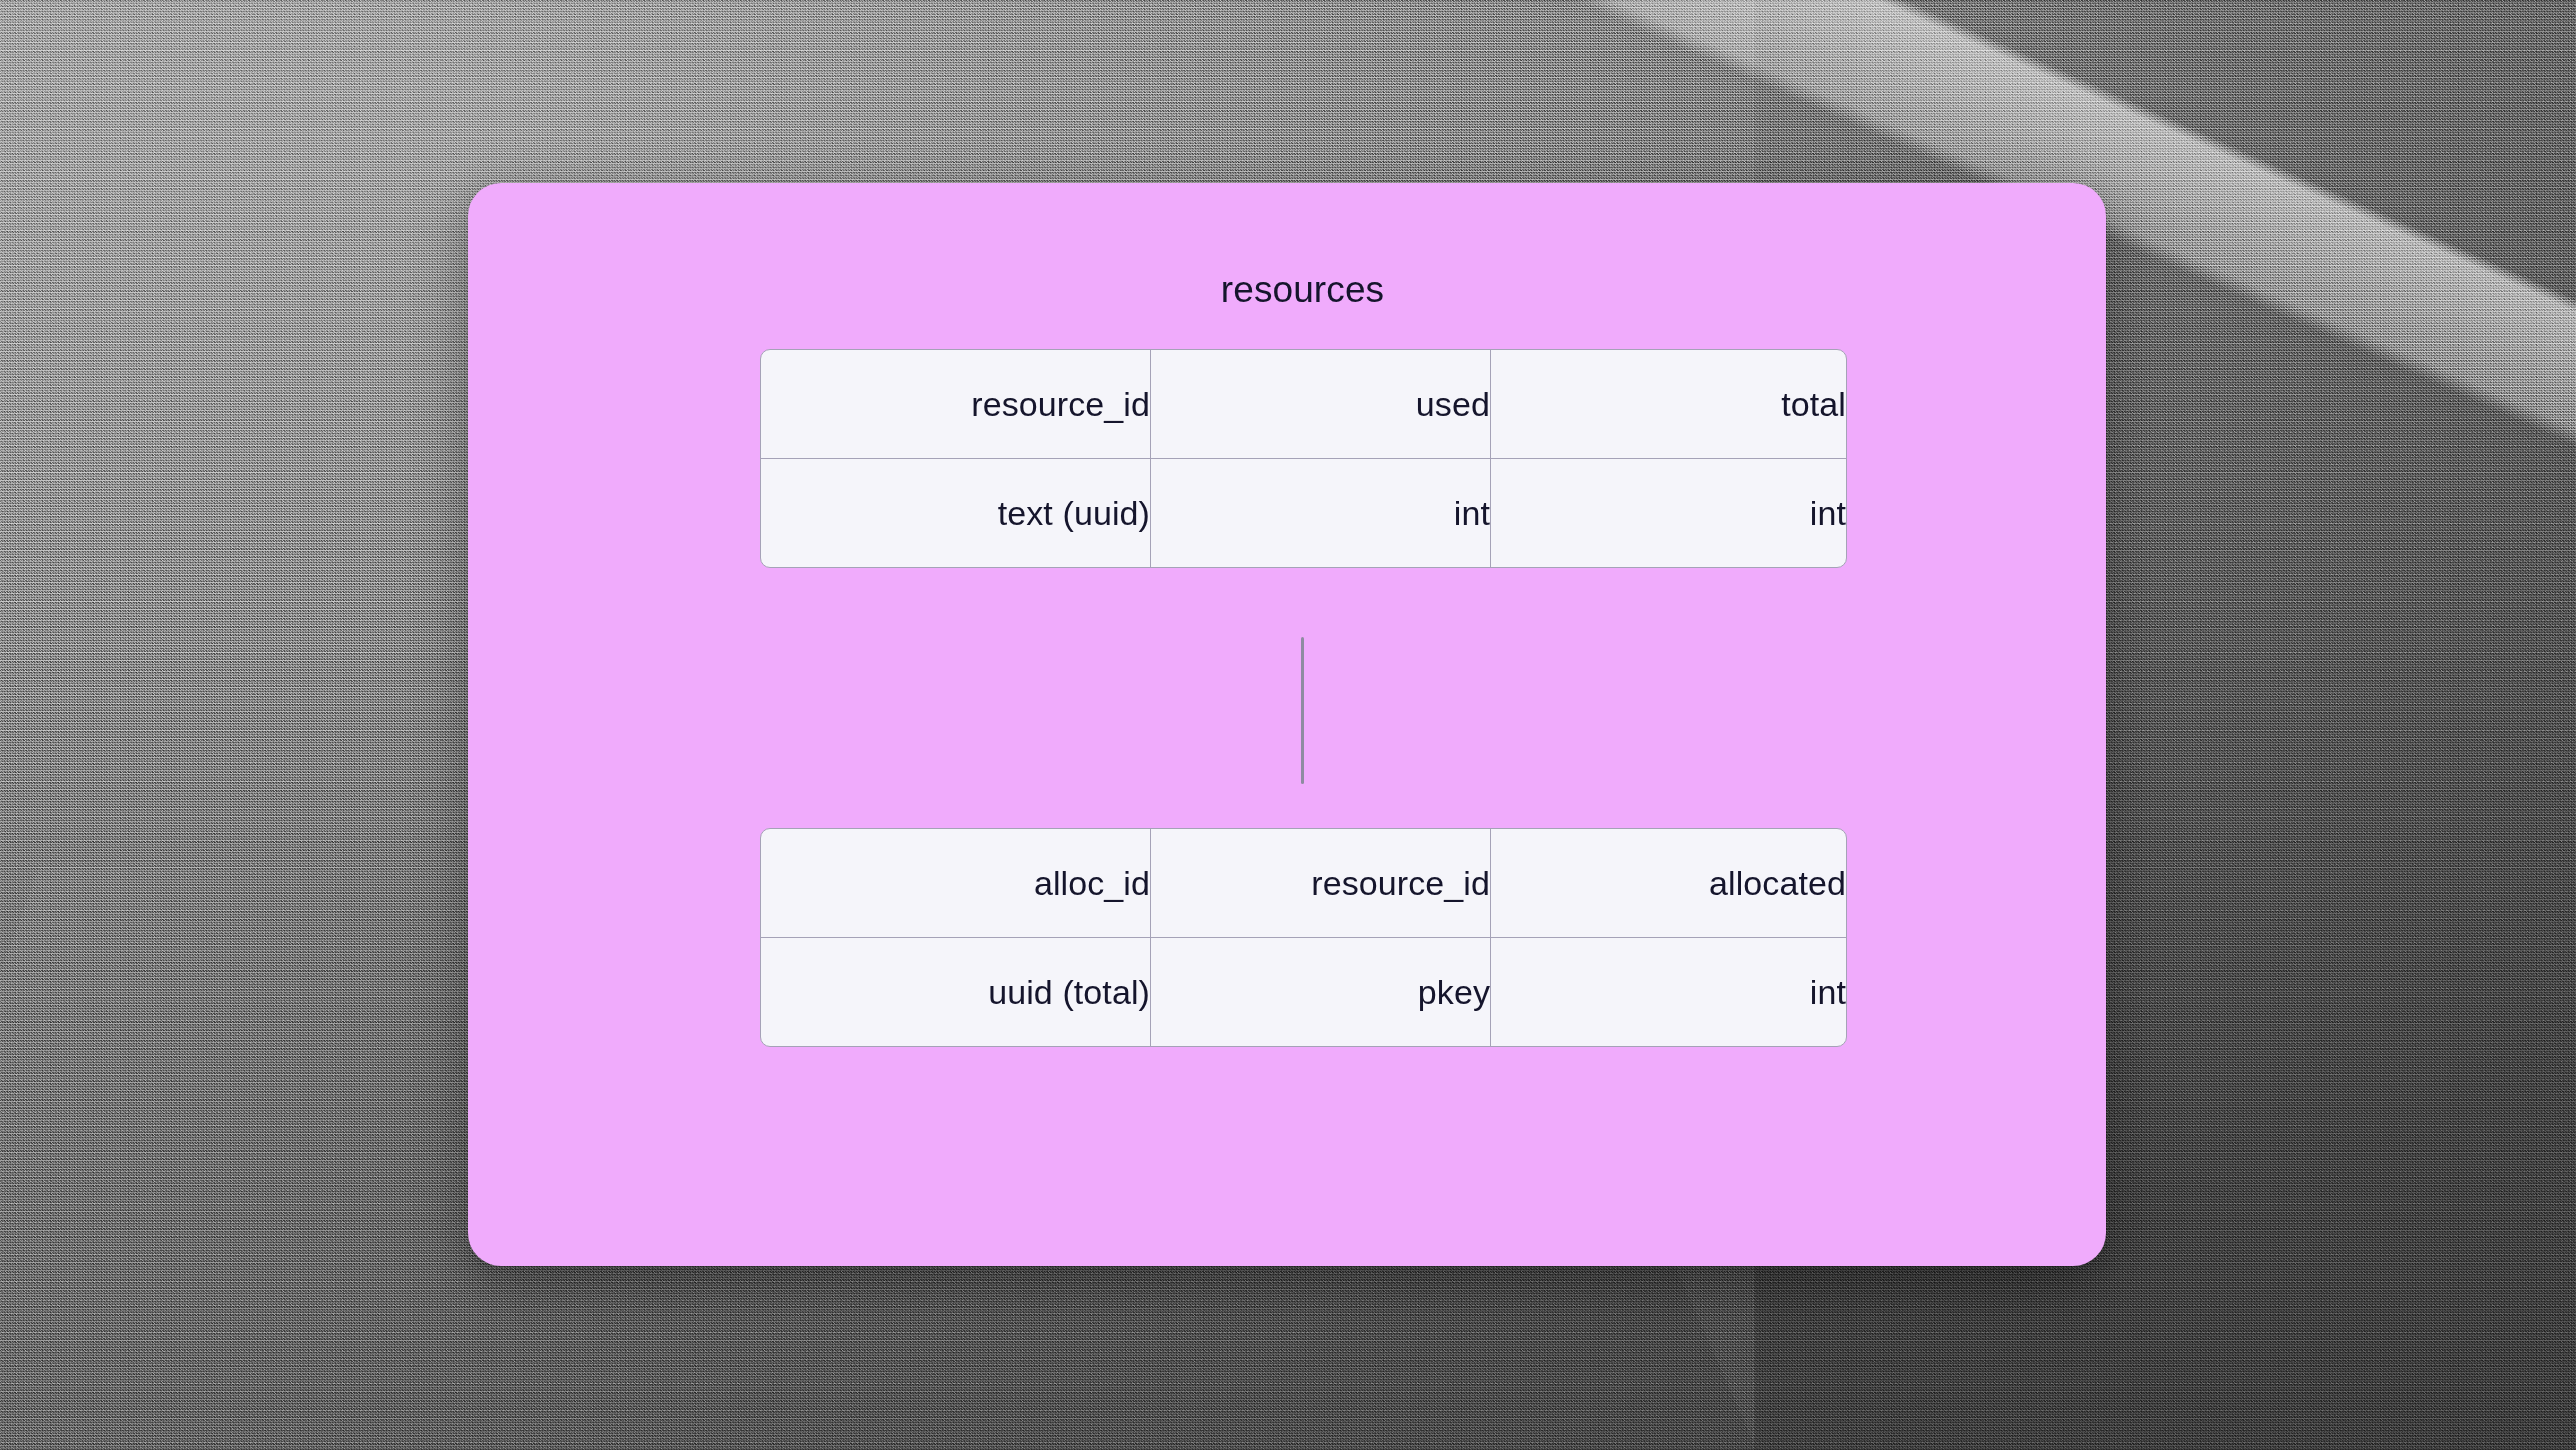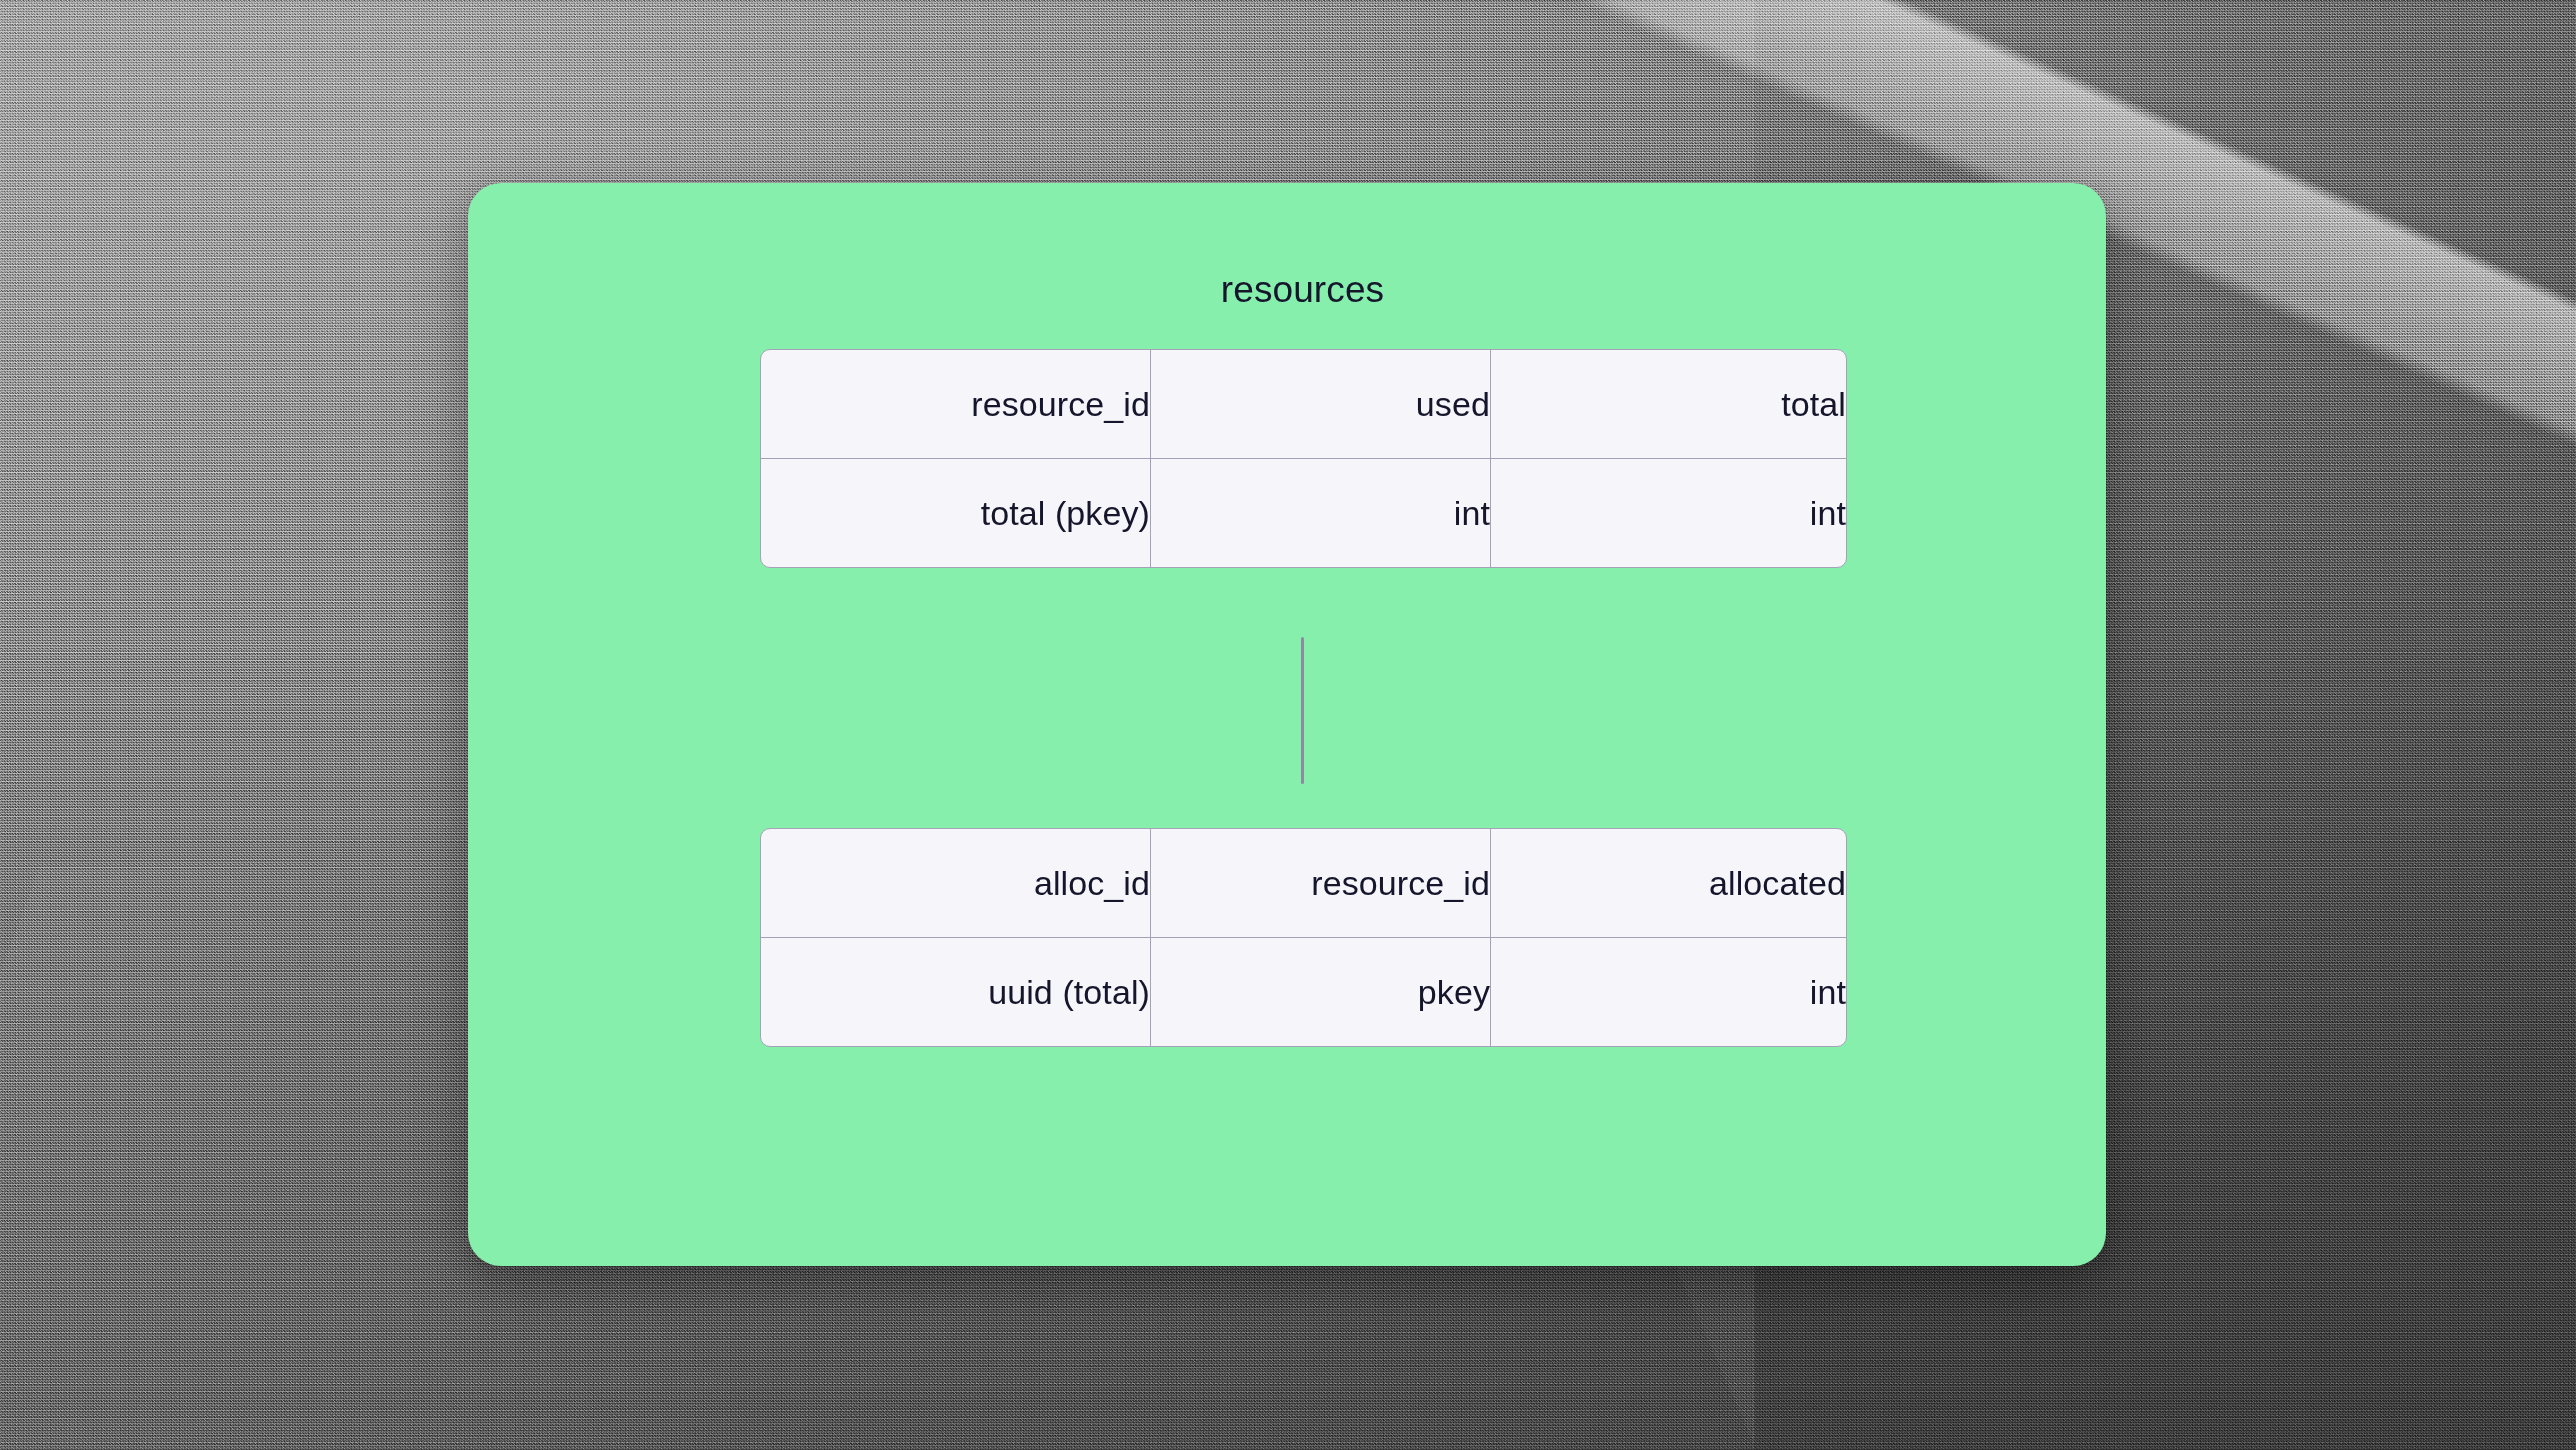--- a/index.html
+++ b/index.html
@@ -81,21 +81,21 @@
     background-size: 4.6px 4.6px, 6.4px 6.4px;
   }
 
   
   #diagram-card {
     position: absolute;
     left: 468px;
     top: 183px;
     width: 1638px;
     height: 1083px;
-    background: #86efac;
+    background: #f0abfc;
     border-radius: 33px;
     box-shadow:
       0 1.8px 4.6px rgba(0,0,0,0.10),
       0 12.8px 37px rgba(0,0,0,0.22),
       0 27px 82px rgba(0,0,0,0.18);
   }
 
   
   .entity-block {
     position: absolute;
@@ -175,21 +175,21 @@
           <col class="c2">
           <col class="c3">
         </colgroup>
       <tbody>
         <tr class="name-row">
           <td>resource_id</td>
           <td>used</td>
           <td>total</td>
         </tr>
         <tr class="type-row">
-          <td>total (pkey)</td>
+          <td>text (uuid)</td>
           <td>int</td>
           <td>int</td>
         </tr>
       </tbody>
     </table>
   </div>
 
   <div id="relationship-connector"></div>
 
   <div class="entity-block" id="entity-allocations">

